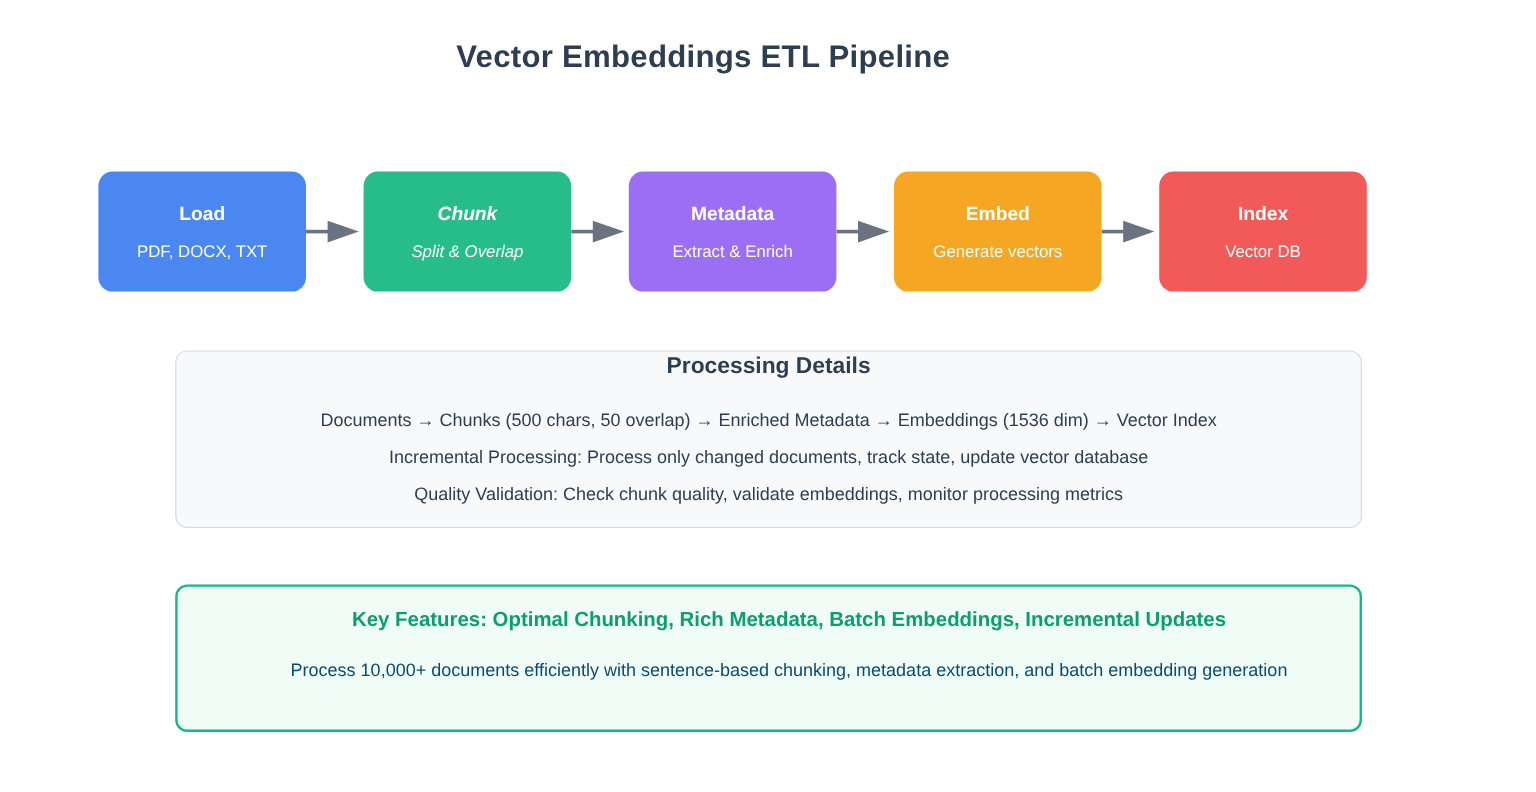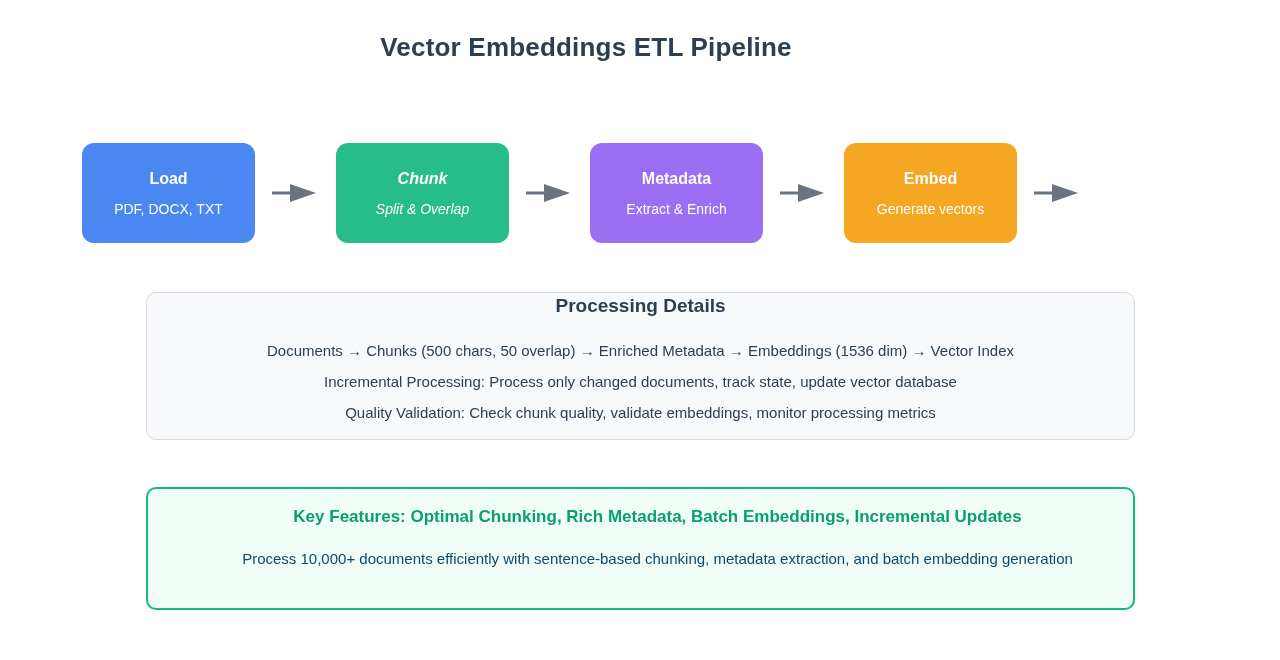--- a/index.html
+++ b/index.html
@@ -183,20 +183,24 @@
     <div class="stage-sub">Generate vectors</div>
   </div>
 
   <div class="arrow">
     <svg width="48" height="22" viewBox="0 0 48 22" aria-hidden="true">
       <rect x="0" y="9.5" width="22" height="3" fill="#6b7280"></rect>
       <polygon points="18,2 44,11 18,20" fill="#6b7280"></polygon>
     </svg>
   </div>
 
+  <div class="stage" style="background: rgb(242, 90, 90);">
+    <div class="stage-title">Index</div>
+    <div class="stage-sub">Vector DB</div>
+  </div>
 
 </div>
 
 <div class="detail-panel" style="background: rgb(248, 249, 251); border-color: rgb(215, 218, 225);">
   <div class="detail-heading">Processing Details</div>
   <div class="detail-line">Documents → Chunks (500 chars, 50 overlap) → Enriched Metadata → Embeddings (1536 dim) → Vector Index</div>
   <div class="detail-line">Incremental Processing: Process only changed documents, track state, update vector database</div>
   <div class="detail-line">Quality Validation: Check chunk quality, validate embeddings, monitor processing metrics</div>
 </div>
 

